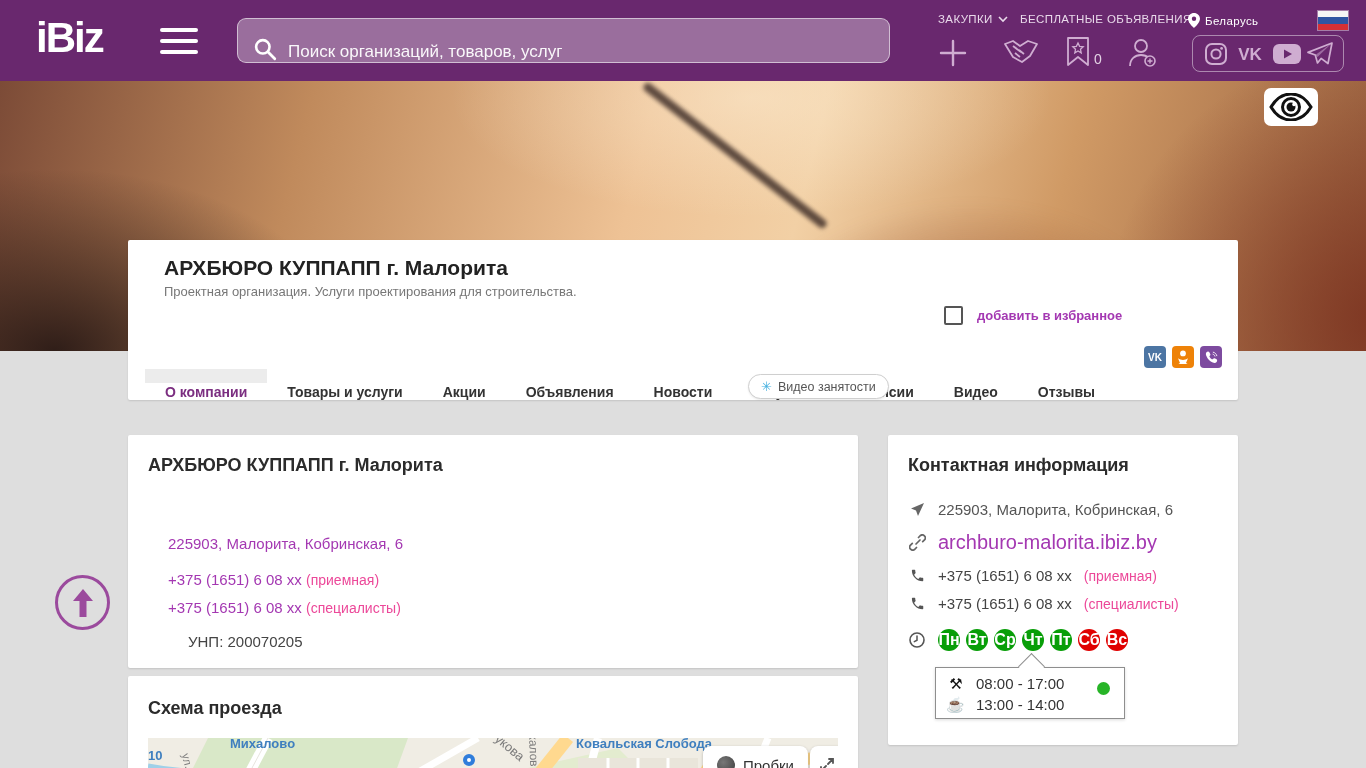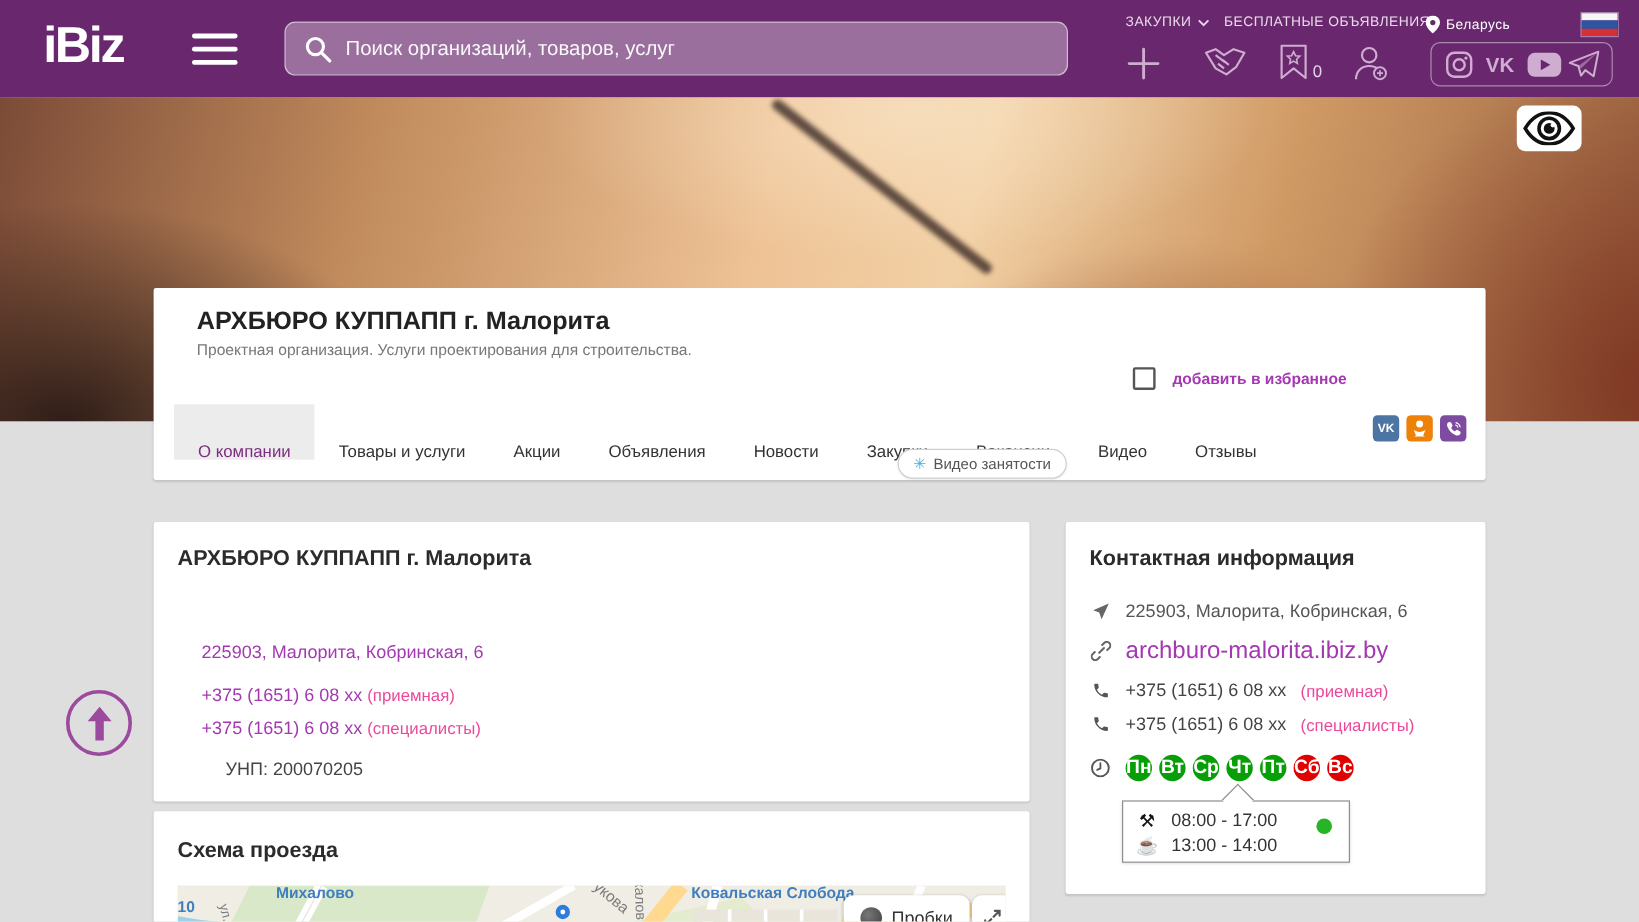--- a/index.html
+++ b/index.html
@@ -11,21 +11,21 @@
   
   #header { position:absolute; left:0; top:0; width:1366px; height:81px;
             background:var(--header-bg,#69286e); z-index:30; }
   #logo { left:36px; top:14px; color:#fff; font-size:42px; font-weight:800;
           letter-spacing:-2px; cursor:pointer; }
   #burger { left:160px; top:28px; width:38px; height:26px; display:flex;
             flex-direction:column; justify-content:space-between; cursor:pointer; }
   #burger i { display:block; height:4px; background:#fff; border-radius:2px; }
   #searchwrap { left:237px; top:18px; width:653px; height:45px;
                 background:rgba(255,255,255,.33); border:1px solid rgba(255,255,255,.55);
-                border-radius:9px; display:flex; align-items:center; padding:0 14px; }
+                border-radius:9px; display:flex; align-items:flex-end; padding:0 14px; }
   #searchwrap svg { flex:0 0 26px; margin-right:10px; }
   #searchwrap input { flex:1; background:transparent; border:none; outline:none;
                       font-size:17px; color:#fff; font-family:inherit; }
   #searchwrap input::placeholder { color:#fff; opacity:.95; }
   .topnav { top:13px; color:#e9d9ea; font-size:11.5px; letter-spacing:.4px;
             cursor:pointer; display:flex; align-items:center; gap:5px; }
   .hicon { top:38px; cursor:pointer; color:#cead cf; }
   .hicon svg { display:block; }
   #fav-count { color:#e3d2e4; font-size:14px; }
   #socialbox { left:1192px; top:35px; width:152px; height:37px;
@@ -56,22 +56,22 @@
   .card { position:absolute; background:#fff; border-radius:2px;
           box-shadow:0 1px 2px rgba(0,0,0,.12); }
   #overlay-card { left:128px; top:240px; width:1110px; height:160px; z-index:20; }
   #company-title { left:36px; top:16px; font-size:21px; font-weight:bold; color:#222; }
   #company-sub { left:36px; top:44px; font-size:13px; color:#777; }
   #fav-row { left:816px; top:66px; display:flex; align-items:center; gap:14px; cursor:pointer; }
   #fav-box { width:19px; height:19px; border:2px solid #555; border-radius:2px; background:#fff; }
   #fav-label { color:var(--link-purple,#a438b2); font-size:13px; font-weight:bold; }
 
   #tabs { left:17px; top:97px; height:46px; display:flex; align-items:stretch; }
-  .tab { padding:16px 20px; line-height:46px; font-size:14px; font-weight:normal;
-         color:#333; cursor:pointer; white-space:nowrap; }
+  .tab { padding:0 20px; line-height:46px; font-size:14px; font-weight:bold;
+         color:#333; cursor:pointer; white-space:nowrap;margin-top:32px; }
   .tab.active { background:#ececec; color:var(--tab-active,#7b2e80); }
   #tab-socials { left:1016px; top:106px; display:flex; gap:6px; }
   .msoc { width:22px; height:22px; border-radius:4px; display:flex; align-items:center;
           justify-content:center; color:#fff; font-weight:bold; font-size:10px; cursor:pointer; }
   .msoc.vk { background:var(--vk-blue,#4c75a3); }
   .msoc.ok { background:var(--ok-orange,#ee8208); }
   .msoc.viber { background:var(--viber-purple,#7d4b9f); font-size:13px; }
   #vac-badge { left:620px; top:134px; height:25px; background:#fff; border:1px solid #cfcfcf;
                border-radius:13px; display:flex; align-items:center; gap:6px; padding:0 12px;
                font-size:12.5px; color:#555; z-index:25; box-shadow:0 1px 2px rgba(0,0,0,.08); }

